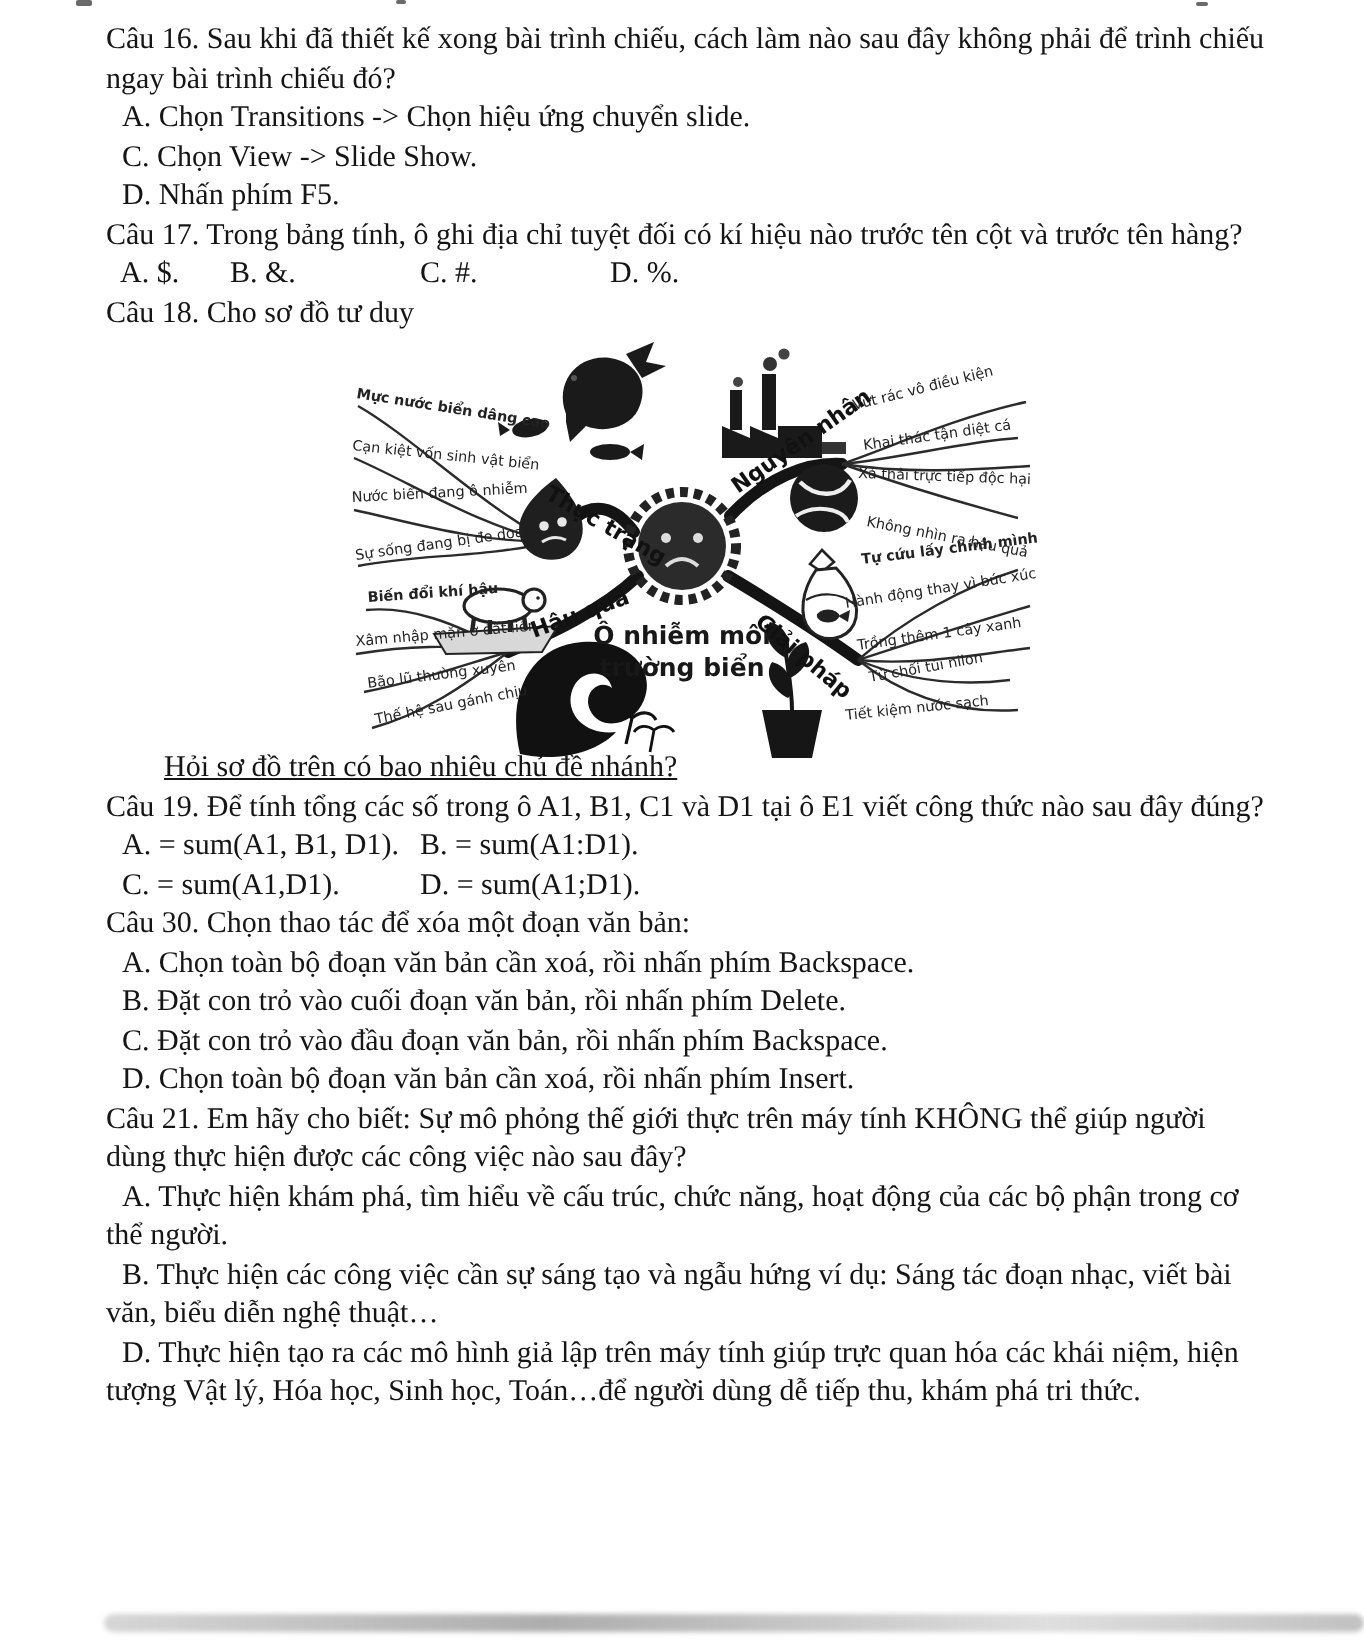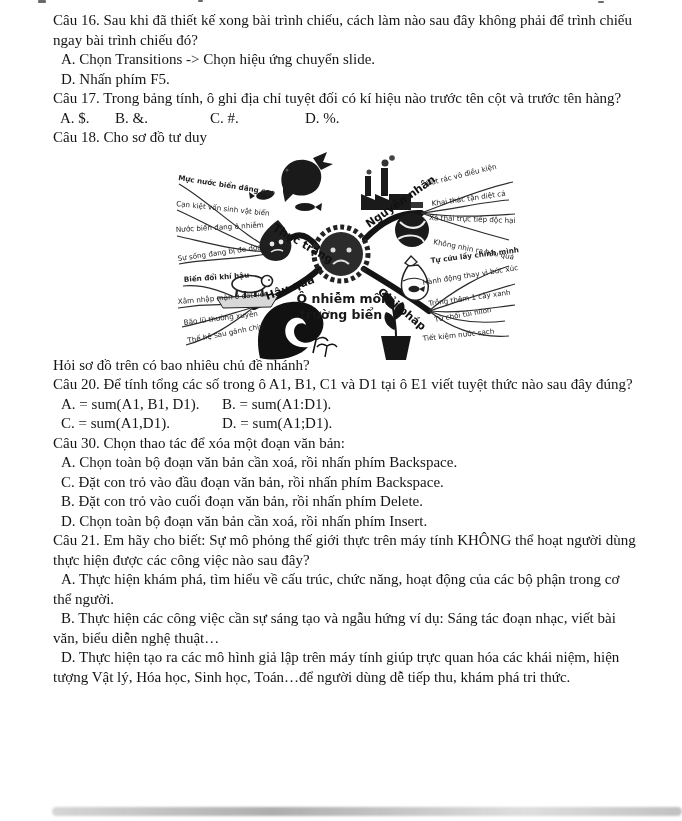--- a/index.html
+++ b/index.html
@@ -11,42 +11,43 @@
   }
   .content{padding:11px 46px 0 53px;}
   p{margin:0;}
   .qnum{font-weight:normal;}
   .opt{text-indent:8px;}
   .optrow{display:flex;padding-left:7px;}
   .optrow .cell{white-space:nowrap;}
   .q17 .c1{width:55px;} .q17 .c2{width:95px;} .q17 .c3{width:95px;}
   .q18row{padding-left:12px;}
   .q18row .c1{width:82px;} .q18row .c2{width:63px;} .q18row .c3{width:63px;}
-  .q19row{padding-left:8px;gap:12px;}
+  .q19row{padding-left:8px;}
   .q19row .c1{width:149px;}
-  .subq{}
+  .subq{margin-left:29px;text-decoration:underline;}
   .mindmap{position:relative;height:204px;margin:2px 0;}
   .mindmap svg{position:absolute;left:112px;top:0;overflow:visible;}
   .mm-label{font-family:"DejaVu Sans",sans-serif;font-weight:bold;fill:#111;}
   .mm-item{font-family:"DejaVu Sans",sans-serif;font-size:7.2px;fill:#222;}
   .mm-item.bold{font-weight:700;}
   .mm-center{font-family:"DejaVu Sans",sans-serif;font-size:12.5px;font-weight:bold;fill:#181818;text-anchor:middle;}
   .smear{position:absolute;left:52px;right:0;top:807px;height:9px;border-radius:5px;
     background:linear-gradient(90deg,rgba(120,120,120,.30),rgba(85,85,85,.48) 35%,rgba(125,125,125,.25) 75%,rgba(100,100,100,.4));
     filter:blur(1.3px);}
   .speck{position:absolute;background:#6a6a6a;border-radius:1px;}
 </style>
 </head>
 <body>
 
 <div class="content">
 
   <section>
     <p class="stem"><b class="qnum">Câu 16.</b> <span>Sau khi đã thiết kế xong bài trình chiếu, cách làm nào sau đây không phải để trình chiếu ngay bài trình chiếu đó?</span></p>
     <p class="opt"><b class="qnum">A.</b> <span>Chọn Transitions -&gt;  Chọn hiệu ứng chuyển slide.</span></p>
+    <p class="opt"><b class="qnum">C.</b> <span>Chọn View -&gt; Slide Show.</span></p>
     <p class="opt"><b class="qnum">D.</b> <span>Nhấn phím F5.</span></p>
   </section>
 
   <section>
     <p class="stem"><b class="qnum">Câu 17.</b> <span>Trong bảng tính, ô ghi địa chỉ tuyệt đối có kí hiệu nào trước tên cột và trước tên hàng?</span></p>
     <p class="optrow q17">
       <span class="cell c1"><b class="qnum">A.</b> <span>$.</span></span>
       <span class="cell c2"><b class="qnum">B.</b> <span>&amp;.</span></span>
       <span class="cell c3"><b class="qnum">C.</b> <span>#.</span></span>
       <span class="cell c4"><b class="qnum">D.</b> <span>%.</span></span>
@@ -177,41 +178,41 @@
         <text class="mm-item" transform="translate(264,156) rotate(-8)">Trồng thêm 1 cây xanh</text>
         <text class="mm-item" transform="translate(270,172) rotate(-10)">Từ chối túi nilon</text>
         <text class="mm-item" transform="translate(258,191) rotate(-6)">Tiết kiệm nước sạch</text>
       </svg>
     </div>
 
     <p class="subq"><span>Hỏi sơ đồ trên có bao nhiêu chủ đề nhánh?</span></p>
   </section>
 
   <section>
-    <p class="stem"><b class="qnum">Câu 20.</b> <span>Để tính tổng các số trong ô A1, B1, C1 và D1 tại ô E1 viết tuyệt thức nào sau đây đúng?</span></p>
+    <p class="stem"><b class="qnum">Câu 19.</b> <span>Để tính tổng các số trong ô A1, B1, C1 và D1 tại ô E1 viết công thức nào sau đây đúng?</span></p>
     <p class="optrow q19row">
       <span class="cell c1"><b class="qnum">A.</b> <span>= sum(A1, B1, D1).</span></span>
       <span class="cell c2"><b class="qnum">B.</b> <span>= sum(A1:D1).</span></span>
     </p>
     <p class="optrow q19row">
       <span class="cell c1"><b class="qnum">C.</b> <span>= sum(A1,D1).</span></span>
       <span class="cell c2"><b class="qnum">D.</b> <span>= sum(A1;D1).</span></span>
     </p>
   </section>
 
   <section>
     <p class="stem"><b class="qnum">Câu 30.</b> <span>Chọn thao tác để xóa một đoạn văn bản:</span></p>
     <p class="opt"><b class="qnum">A.</b> <span>Chọn toàn bộ đoạn văn bản cần xoá, rồi nhấn phím Backspace.</span></p>
+    <p class="opt"><b class="qnum">B.</b> <span>Đặt con trỏ vào cuối đoạn văn bản, rồi nhấn phím Delete.</span></p>
     <p class="opt"><b class="qnum">C.</b> <span>Đặt con trỏ vào đầu đoạn văn bản, rồi nhấn phím Backspace.</span></p>
-    <p class="opt"><b class="qnum">B.</b> <span>Đặt con trỏ vào cuối đoạn văn bản, rồi nhấn phím Delete.</span></p>
     <p class="opt"><b class="qnum">D.</b> <span>Chọn toàn bộ đoạn văn bản cần xoá, rồi nhấn phím Insert.</span></p>
   </section>
 
   <section>
-    <p class="stem"><b class="qnum">Câu 21.</b> <span>Em hãy cho biết: Sự mô phỏng thế giới thực trên máy tính KHÔNG thể hoạt người dùng thực hiện được các công việc nào sau đây?</span></p>
+    <p class="stem"><b class="qnum">Câu 21.</b> <span>Em hãy cho biết: Sự mô phỏng thế giới thực trên máy tính KHÔNG thể giúp người dùng thực hiện được các công việc nào sau đây?</span></p>
     <p class="opt"><b class="qnum">A.</b> <span>Thực hiện khám phá, tìm hiểu về cấu trúc, chức năng, hoạt động của các bộ phận trong cơ thể người.</span></p>
     <p class="opt"><b class="qnum">B.</b> <span>Thực hiện các công việc cần sự sáng tạo và ngẫu hứng ví dụ: Sáng tác đoạn nhạc, viết bài văn, biểu diễn nghệ thuật…</span></p>
     <p class="opt"><b class="qnum">D.</b> <span>Thực hiện tạo ra các mô hình giả lập trên máy tính giúp trực quan hóa các khái niệm, hiện tượng Vật lý, Hóa học, Sinh học, Toán…để người dùng dễ tiếp thu, khám phá tri thức.</span></p>
   </section>
 
 </div>
 
 <div class="smear"></div>
 <div class="speck" style="left:38px;top:0;width:8px;height:3px;"></div>
 <div class="speck" style="left:198px;top:0;width:5px;height:2px;"></div>

